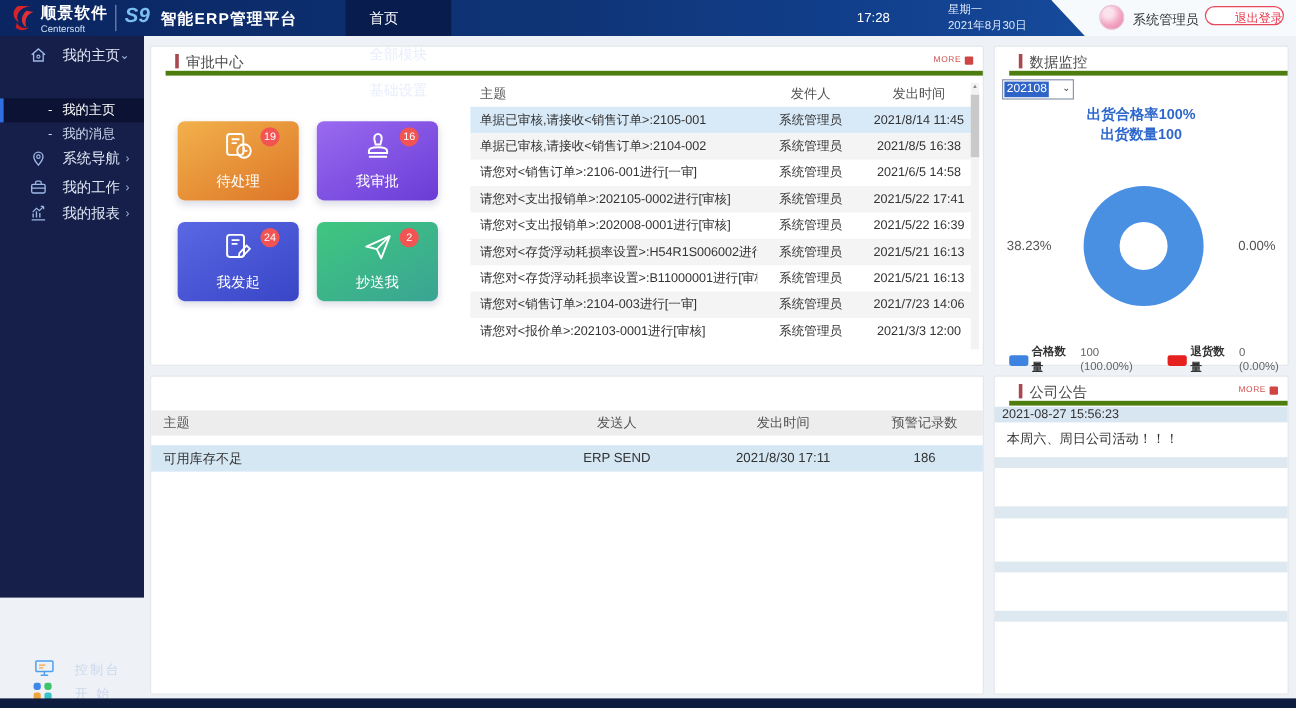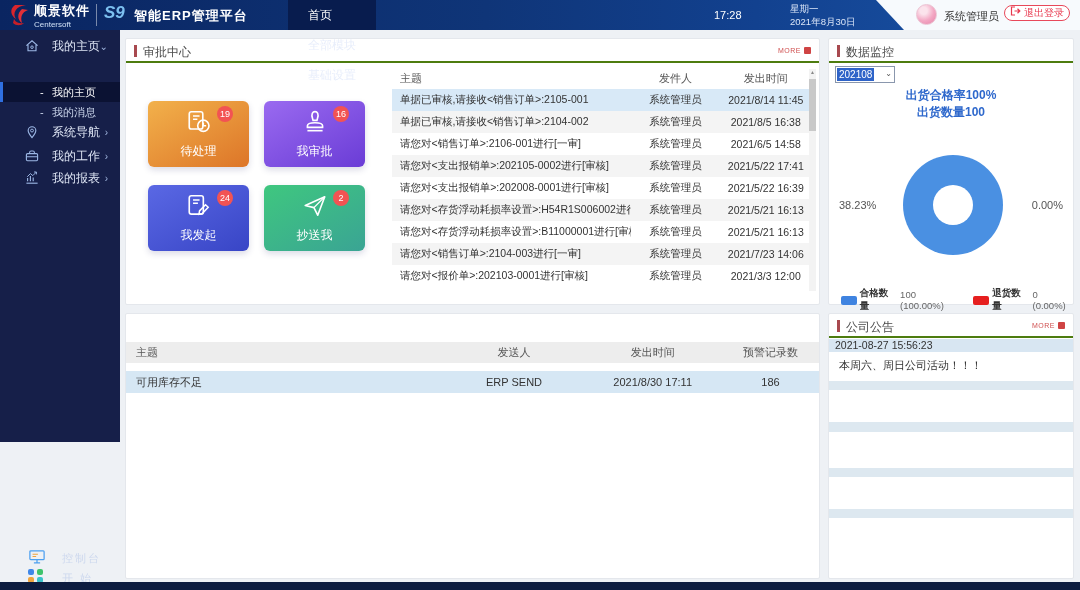--- a/index.html
+++ b/index.html
@@ -20,45 +20,45 @@
   .nav-tab { height:30px; line-height:30px; padding:0 20px; color:#e8eefb; font-size:12px; cursor:pointer; }
   .nav-tab.active { background:#081c4e; color:#fff; }
   .top-time { position:absolute; left:714px; top:9px; color:#fff; font-size:11px; }
   .top-date { position:absolute; left:790px; top:2px; color:#dbe6f8; font-size:9.5px; line-height:13px; }
   .top-corner { position:absolute; left:876px; top:0; width:204px; height:30px; background:#f7fafd;
     clip-path:polygon(0 0,100% 0,100% 100%,28px 100%); }
   .avatar { position:absolute; left:40px; top:4px; width:21px; height:21px; border-radius:50%;
     background:radial-gradient(circle at 35% 30%,#fbe3ec 20%,#f3a8c4 55%,#e580a6 100%); border:1px solid #eac3d2; }
   .username { position:absolute; left:68px; top:9px; font-size:11px; color:#333; }
   .logout-btn { position:absolute; left:128px; top:5px; width:66px; height:16px; border:1px solid #e8485a;
-    border-radius:10px; background:#fff; color:#e8384e; font-size:10px; display:flex; align-items:flex-start;
-    justify-content:center; gap:3px; cursor:pointer; font-family:inherit; }
-
-  
-  .sidebar { position:absolute; left:0; top:30px; width:120px; height:412px; background:#161f49; z-index:20; }
+    border-radius:10px; background:#fff; color:#e8384e; font-size:10px; display:flex; align-items:flex-end;
+    justify-content:center; gap:3px; cursor:pointer; font-family:inherit;flex-direction:column; }
+
+  
+  .sidebar { position:absolute; left:0; top:30px; width:120px; height:468px; background:#161f49; z-index:20; }
   .side-item { position:absolute; left:0; width:120px; display:flex; align-items:center; color:#dfe6f5;
     font-size:12px; cursor:pointer; }
   .side-icon { position:absolute; left:24px; display:flex; }
   .side-label { position:absolute; left:52px; }
   .side-caret { position:absolute; right:12px; color:#9fb4dd; font-size:10px; }
   .side-sub { position:absolute; left:0; width:120px; height:20px; line-height:20px; color:#cdd8ee;
     font-size:11px; cursor:pointer; }
   .side-sub .dash { position:absolute; left:40px; }
   .side-sub .sub-label { position:absolute; left:52px; }
   .side-sub.active { background:#0b1233; color:#fff; border-left:3px solid #2f6fe0; }
   .side-sub.active .dash { left:37px; } .side-sub.active .sub-label { left:49px; }
   .side-foot { position:absolute; left:0; width:120px; height:20px; color:#cdd8ee; font-size:11px; cursor:pointer; }
   .side-foot .f-icon { position:absolute; left:28px; top:1px; }
   .side-foot .f-label { position:absolute; left:62px; top:3px; letter-spacing:2px; }
   .dots { display:grid; grid-template-columns:7px 7px; grid-gap:2px; }
   .dots i { width:6px; height:6px; border-radius:2px; display:block; }
 
   
   .panel { position:absolute; background:#fff; border:1px solid #e4e7ec; border-radius:2px; }
-  .phead { position:relative; height:24px; border-bottom:2px solid #4d7c0f; }
+  .phead { position:relative; height:24px; border-bottom:4px solid #4d7c0f;margin-left:12px; }
   .pbar { position:absolute; left:8px; top:6px; width:3px; height:12px; background:#a8494f; }
   .ptitle { position:absolute; left:17px; top:5px; font-size:12px; color:#4a4a4a; }
   .more { position:absolute; right:18px; top:8px; font-size:7px; color:#d05050; letter-spacing:.5px; cursor:pointer; }
   .more-sq { position:absolute; right:8px; top:8px; width:7px; height:7px; background:#cf4444; border-radius:1px; cursor:pointer; }
 
   #panel-approval { left:125px; top:38px; width:695px; height:267px; }
   #panel-monitor  { left:828px; top:38px; width:246px; height:267px; }
   #panel-alerts   { left:125px; top:313px; width:695px; height:266px; }
   #panel-notice   { left:828px; top:313px; width:246px; height:266px; }
 

